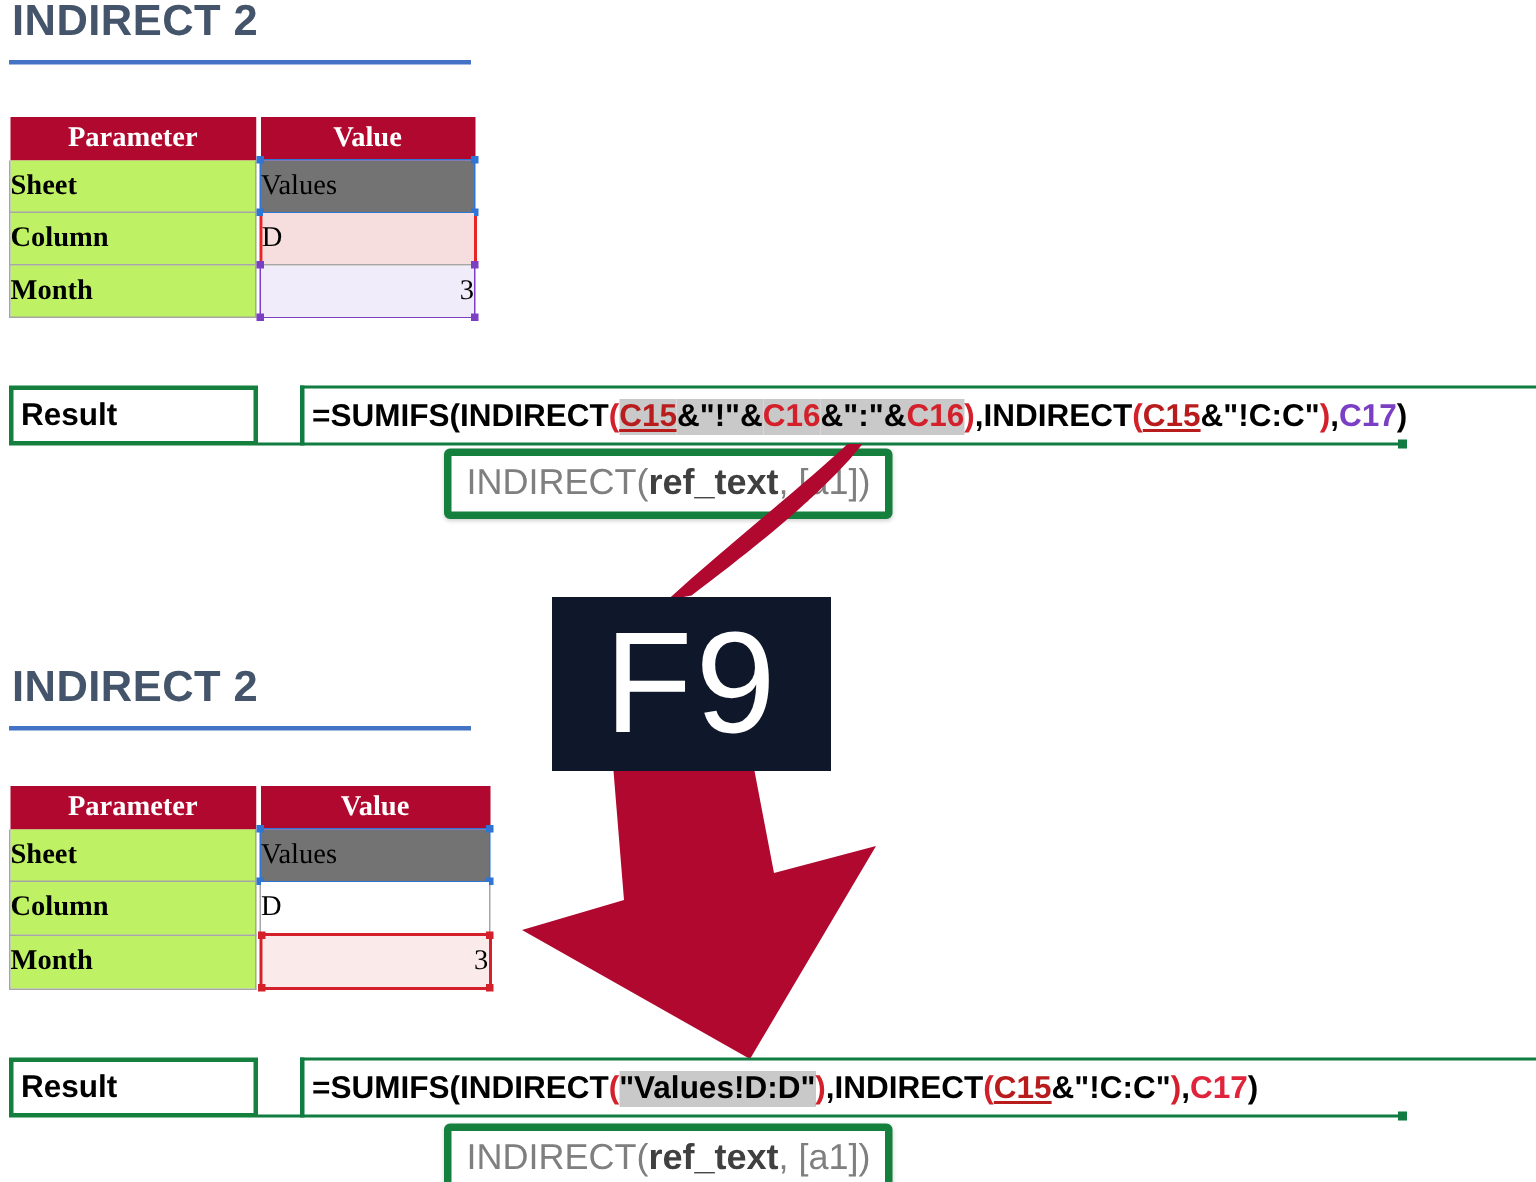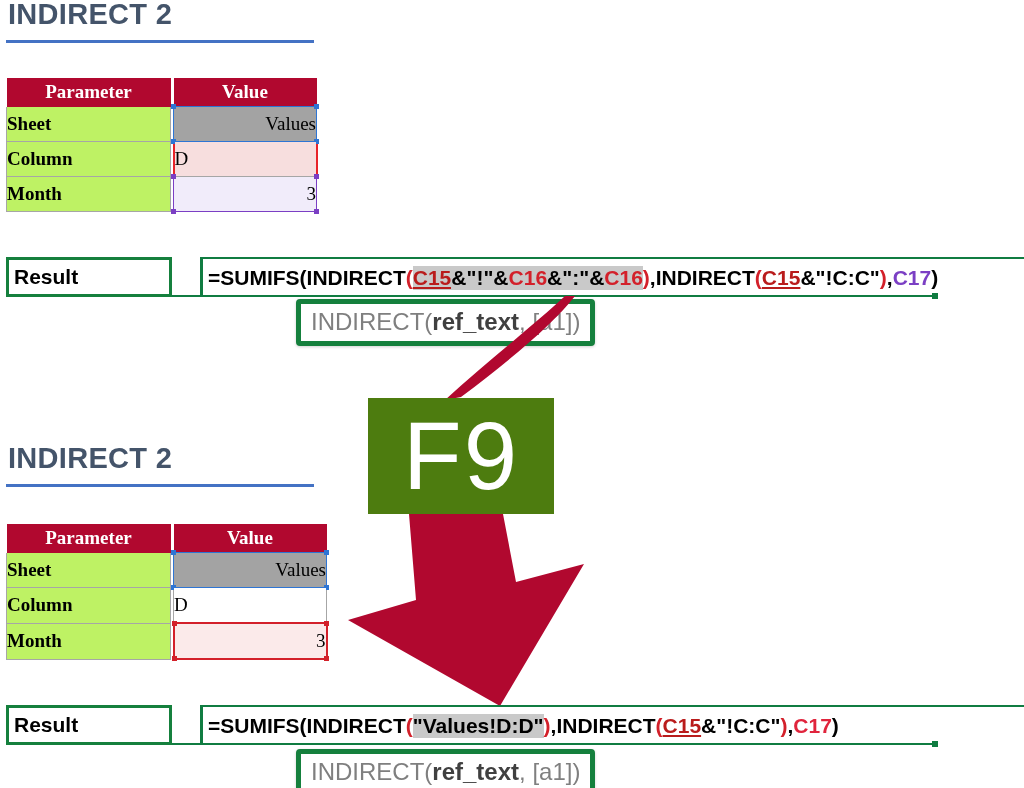--- a/index.html
+++ b/index.html
@@ -75,21 +75,21 @@
     padding: 0 4px;
     box-sizing: border-box;
     position: relative;
     background: #ffffff;
     border: 1px solid #A6A6A6;
     border-top: none;
   }
   .cell-value.num { text-align: right; }
 
   
-  .sel-blue   { background: #a3a3a3; border: 1px solid #2E75D4; text-align: right; }
+  .sel-blue   { background: #737373; border: 1px solid #2E75D4; }
   .sel-red    { background: #F7DEDE; border-top: 1px solid #A6A6A6;
                 border-bottom: 1px solid #A6A6A6;
                 border-left: 2px solid #E8232A; border-right: 2px solid #E8232A; }
   .sel-purple { background: #F1ECFA; border: 1px solid #7B3FC4; }
   .sel-redbox { background: #FBEAEA; border: 2px solid #D3202A; }
   .sel-plain  { background: #ffffff; border: 1px solid #A6A6A6; border-top: none; }
 
   
   .handle {
     position: absolute;
@@ -158,21 +158,21 @@
     color: #7F7F7F;
     padding: 4px 10px 5px 10px;
     white-space: nowrap;
     font-family: "Liberation Sans", sans-serif;
   }
   .tooltip b { color: #404040; }
 
   
   .f9-box {
     position: absolute;
-    background: #4d7c0f;
+    background: #0f172a;
     display: flex;
     align-items: center;
     justify-content: center;
     color: #ffffff;
     font-size: 96px;
     font-weight: normal;
     letter-spacing: 2px;
     font-family: "Liberation Sans", sans-serif;
   }
   .shape-svg { position: absolute; }

